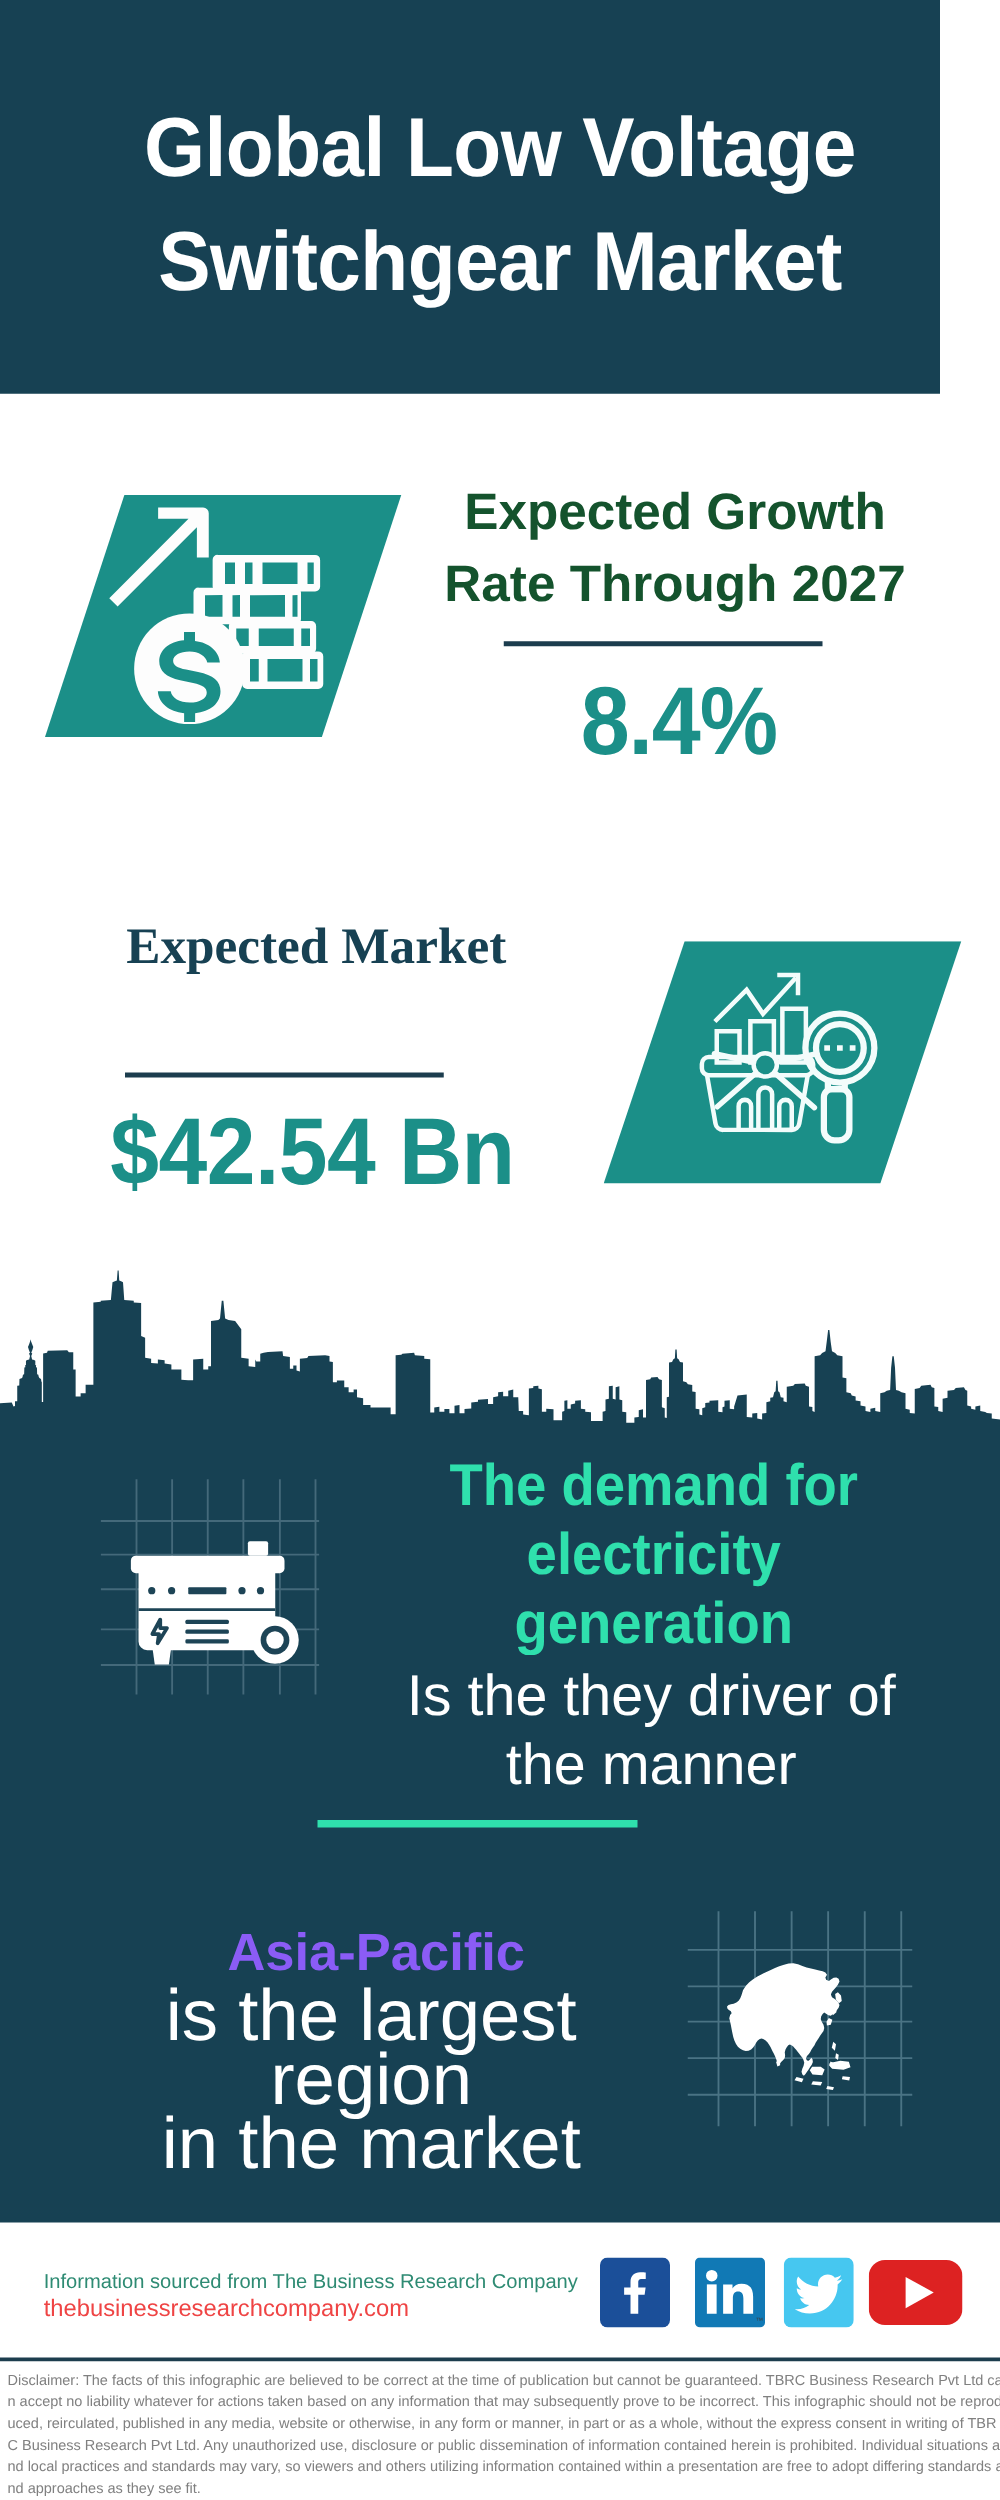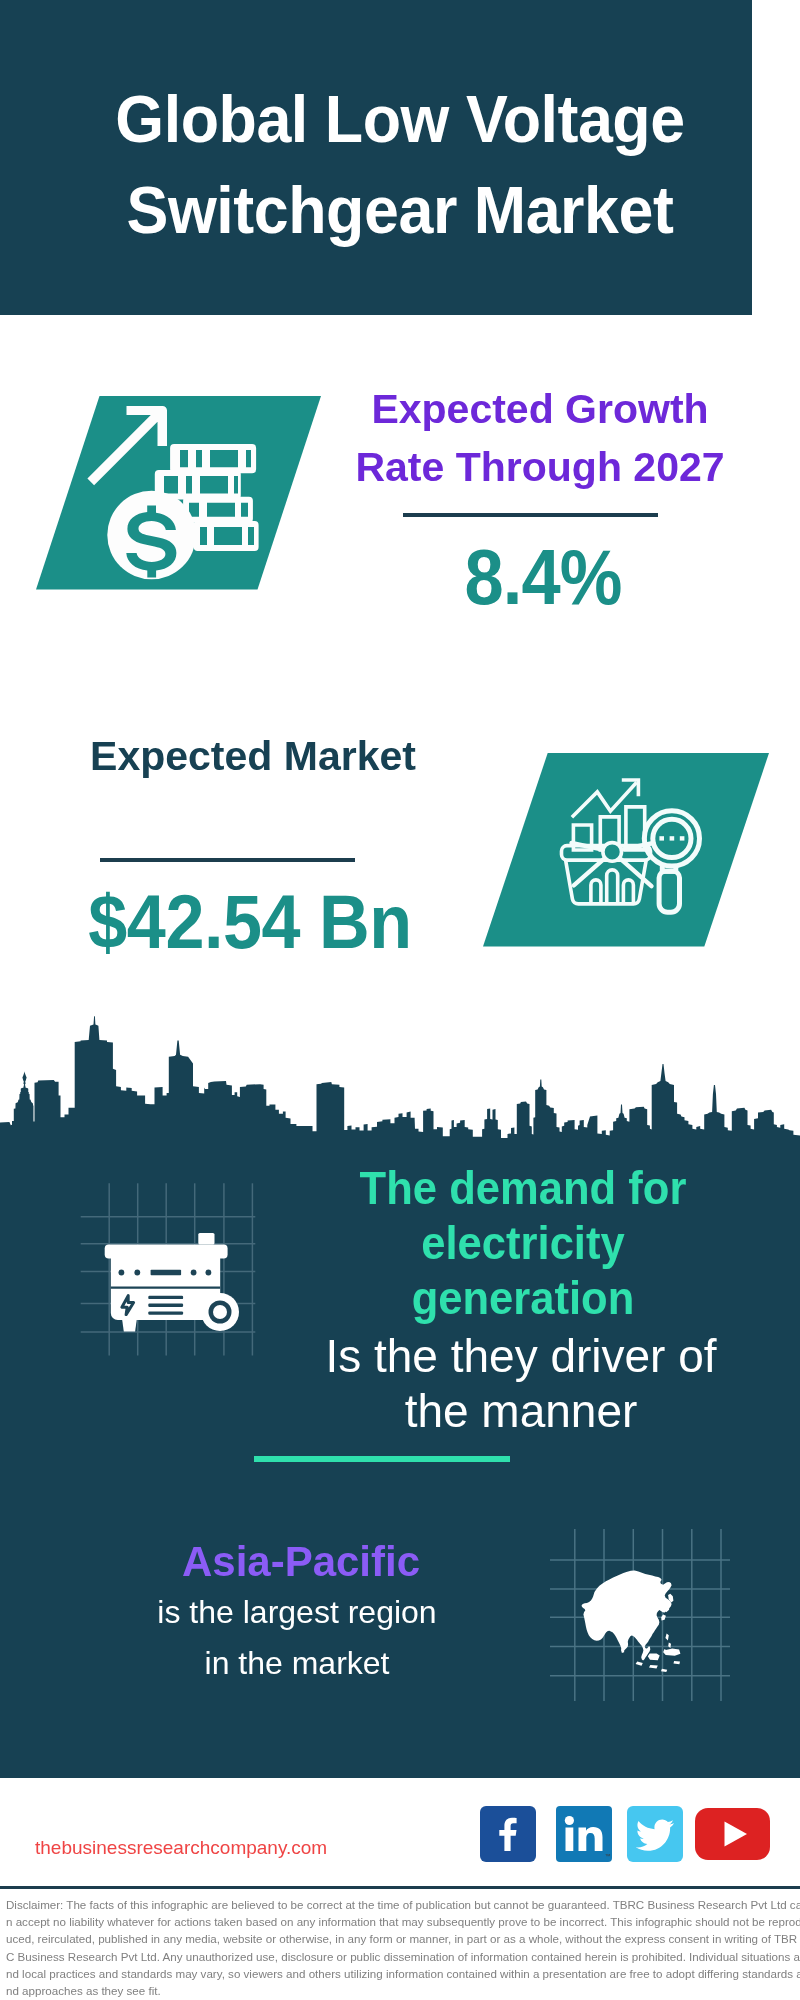--- a/index.html
+++ b/index.html
@@ -8,29 +8,29 @@
 
   
   .header{position:absolute;left:0;top:0;width:752px;height:315px;background:#174153;}
   .title{position:absolute;left:0;width:800px;text-align:center;color:#fff;font-weight:bold;
          font-size:67px;line-height:67px;letter-spacing:-0.5px;transform:scaleX(0.937);}
   .title.l1{top:85px;}
   .title.l2{top:176px;}
 
   
   .para1{position:absolute;left:36px;top:396px;width:290px;height:200px;}
-  .b1head{position:absolute;left:340px;top:380px;width:400px;text-align:center;color:#6d28d9;
+  .b1head{position:absolute;left:340px;top:380px;width:400px;text-align:center;color:#14532d;
           font-weight:bold;font-size:41px;line-height:58px;letter-spacing:0px;}
   .rule-dark-1{position:absolute;left:403px;top:513px;width:255px;height:4px;background:#1c3d4e;}
   .b1val{position:absolute;left:343px;top:539px;width:400px;text-align:center;color:#1b8f88;
          font-weight:bold;font-size:77px;line-height:77px;letter-spacing:-1px;transform:scaleX(0.915);}
 
   
   .b2head{position:absolute;left:53px;top:727px;width:400px;text-align:center;color:#174153;
-          font-weight:bold;font-size:41px;line-height:58px;letter-spacing:0px;}
+          font-weight:bold;font-size:41px;line-height:58px;letter-spacing:0px;font-family:Liberation Serif, serif;}
   .rule-dark-2{position:absolute;left:100px;top:858px;width:255px;height:4px;background:#1c3d4e;}
   .b2val{position:absolute;left:50px;top:884px;width:400px;text-align:center;color:#1b8f88;
          font-weight:bold;font-size:76px;line-height:76px;letter-spacing:-0.5px;transform:scaleX(0.923);}
   .para2{position:absolute;left:483px;top:753px;width:290px;height:200px;}
 
   
   .darkbody{position:absolute;left:0;top:1000px;width:800px;height:778px;}
   .skyline{position:absolute;left:0;top:0;width:800px;height:180px;}
   .darkfill{position:absolute;left:0;top:140px;width:800px;height:638px;background:#174153;}
 
@@ -38,21 +38,21 @@
   .b3head{position:absolute;left:303px;top:1160px;width:440px;text-align:center;
           font-weight:bold;font-size:47px;line-height:55px;color:#2fe0ad;transform:scaleX(0.927);}
   .b3sub{position:absolute;left:301px;top:1329px;width:440px;text-align:center;
          font-weight:normal;font-size:46px;line-height:55px;color:#ffffff;}
   .rule-green{position:absolute;left:254px;top:1456px;width:256px;height:6px;background:#2fe0ad;}
 
   .asia-icon{position:absolute;left:550px;top:1525px;width:180px;height:180px;}
   .b4head{position:absolute;left:51px;top:1537px;width:500px;text-align:center;
           font-weight:bold;font-size:42px;line-height:50px;color:#8b5cf6;}
   .b4sub{position:absolute;left:47px;top:1587px;width:500px;text-align:center;
-         font-weight:normal;font-size:32px;line-height:51px;color:#ffffff;}
+         font-weight:normal;font-size:58px;line-height:51px;color:#ffffff;}
 
   
   .footer{position:absolute;left:0;top:0;width:800px;height:2000px;}
   .src1{position:absolute;left:35px;top:1816px;color:#2e8b73;font-size:16.1px;line-height:19px;}
   .src2{position:absolute;left:35px;top:1838px;color:#ef4444;font-size:19px;line-height:19px;}
   .social{position:absolute;left:0;top:0;width:800px;height:110px;}
   .soc{position:absolute;display:block;}
   .soc.fb{left:480px;top:1806px;width:56px;height:56px;}
   .soc.li{left:556px;top:1806px;width:56px;height:56px;}
   .soc.tw{left:627px;top:1806px;width:56px;height:56px;}
@@ -218,20 +218,21 @@
         <path d="M116.6,108.4 l2.2,1.9 l-0.9,5.3 l-2.5,-2.5 z M118.8,117.5 l2.2,1.3 l-0.6,4.1 l-2.2,-1.6 z M114.4,124.1 l2.5,1.3 l-1.3,3.4 l-2.2,-1.6 z M119.7,126 l2.5,0.9 l-0.9,3.1 l-2.5,-0.9 z"></path>
         <path d="M99.7,128.4 l6.9,0 l3.1,2.2 l-1.9,4.7 l-7.8,-0.6 l-2.2,-3.4 z M113.8,125.4 l8.4,-1.9 l6.9,0.9 l1.3,4.4 l-5.6,1.9 l-9.1,-0.6 l-2.2,-2.5 z M87.2,136.6 l5.6,1.3 l-1.3,2.8 l-5.9,-1.6 z M100.3,140 l7.5,0.6 l-1.3,2.8 l-7.5,-0.9 z M124.1,135.9 l5.9,0.6 l-0.6,2.8 l-5.9,-0.9 z M111.9,143.8 l5.3,0.9 l-0.9,2.2 l-5.3,-0.6 z"></path>
         <path d="M71.9,122.5 l2.2,0.9 l0,3.8 l-2.2,0.9 l-0.9,-3.1 z"></path>
       </g>
     </svg>
   </div>
   <div class="b4head">Asia-Pacific</div>
   <div class="b4sub"><span>is the largest region</span><br><span>in the market</span></div>
 
   <div class="footer">
+    <div class="src1">Information sourced from The Business Research Company</div>
     <div class="social">
       <a class="soc fb">
         <svg viewBox="0 0 56 56" width="56" height="56">
             <rect width="56" height="56" rx="6" fill="#1b4f99"></rect>
         <path fill="#ffffff" d="M30.6,45 V29.8 h5.1 l0.8,-5.9 h-5.9 v-3.8 c0,-1.7 0.5,-2.9 2.9,-2.9 h3.1 V12 c-0.5,-0.1 -2.4,-0.2 -4.6,-0.2 c-4.5,0 -7.6,2.8 -7.6,7.8 v4.3 h-5.1 v5.9 h5.1 V45 z"></path>
           </svg>
       </a>
       <a class="soc li">
         <svg viewBox="0 0 56 56" width="56" height="56">
             <rect width="56" height="56" rx="4" fill="#1179b5"></rect>

